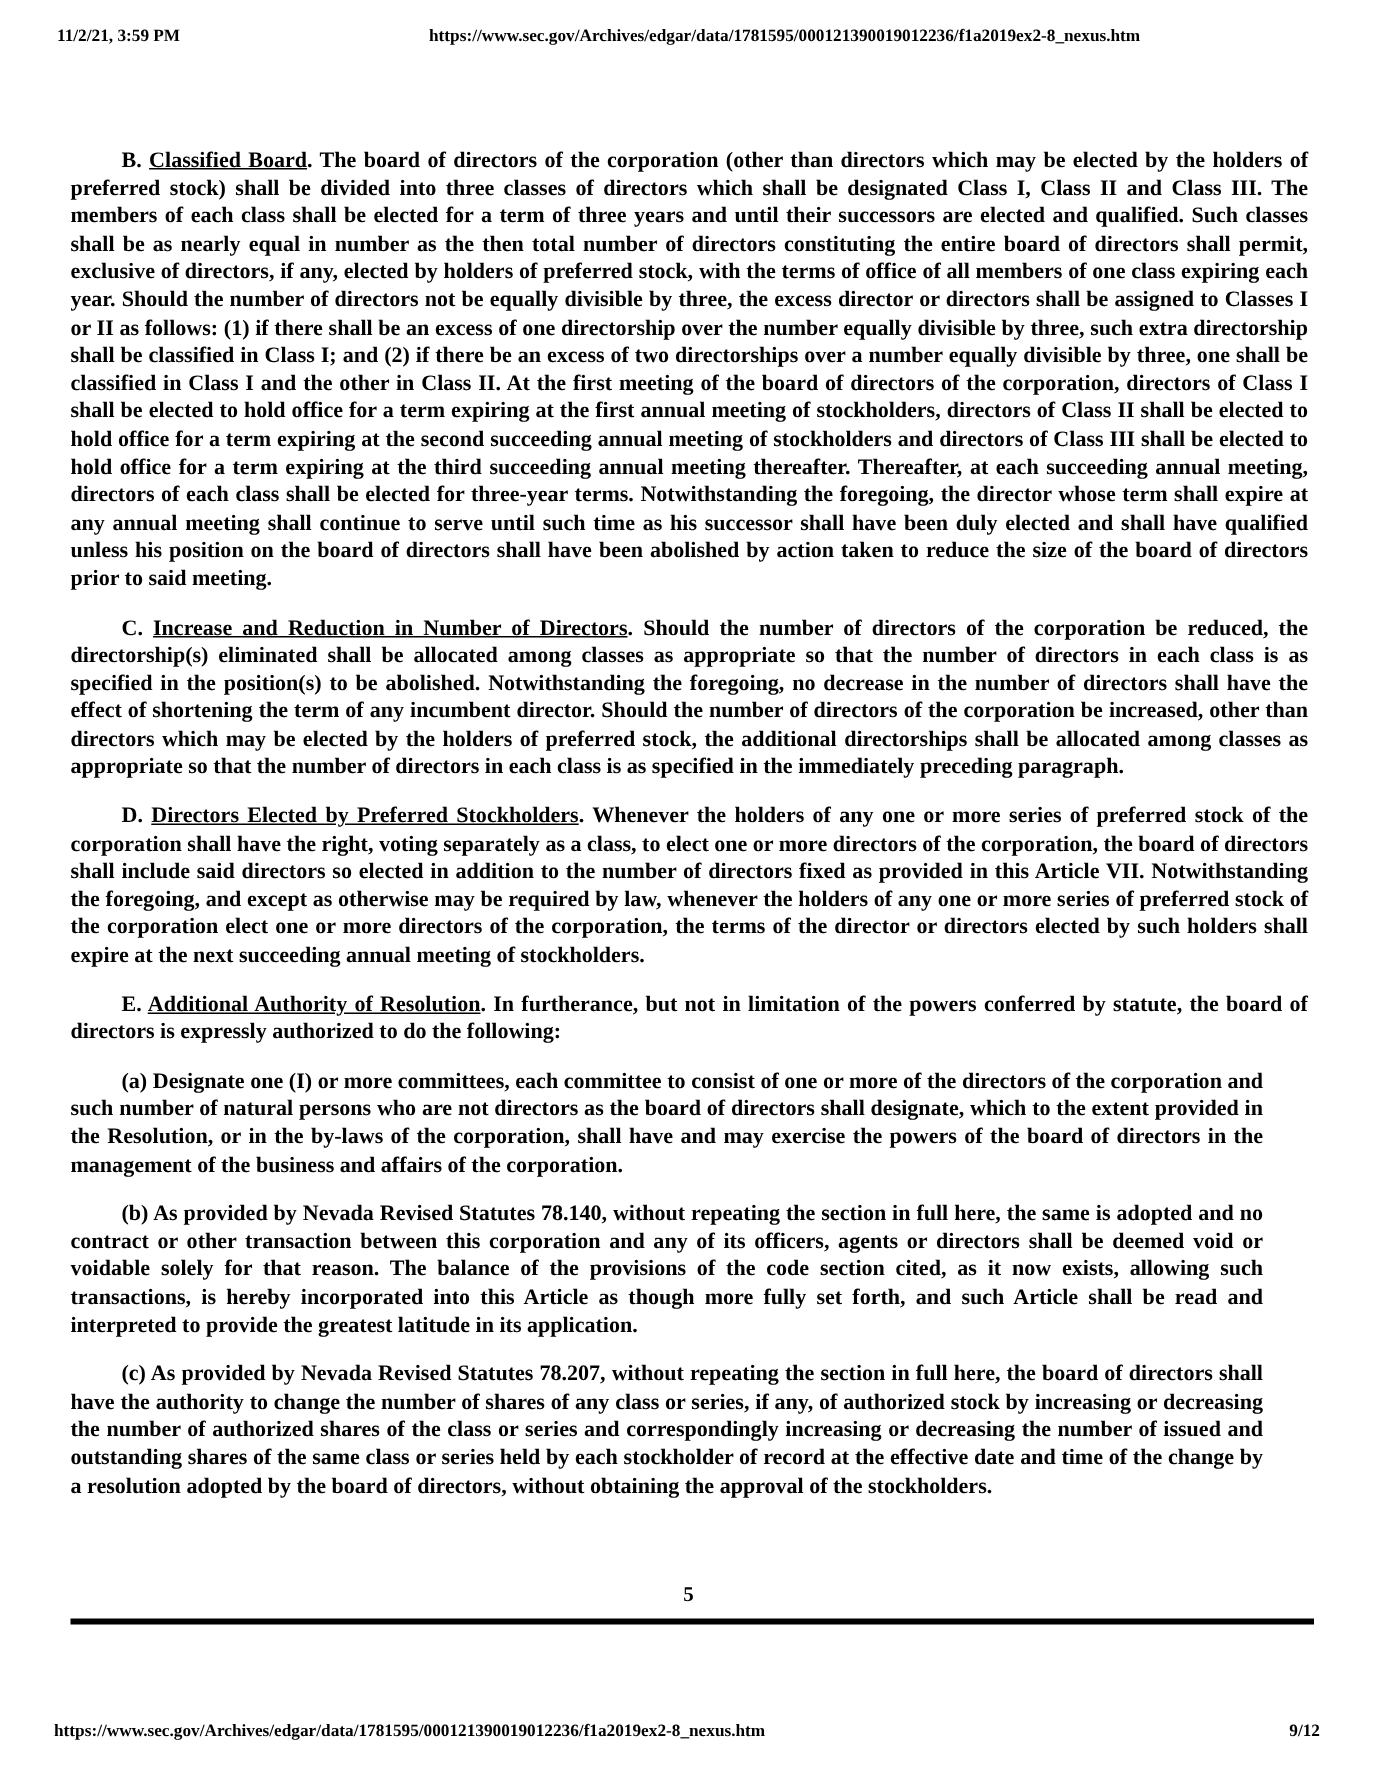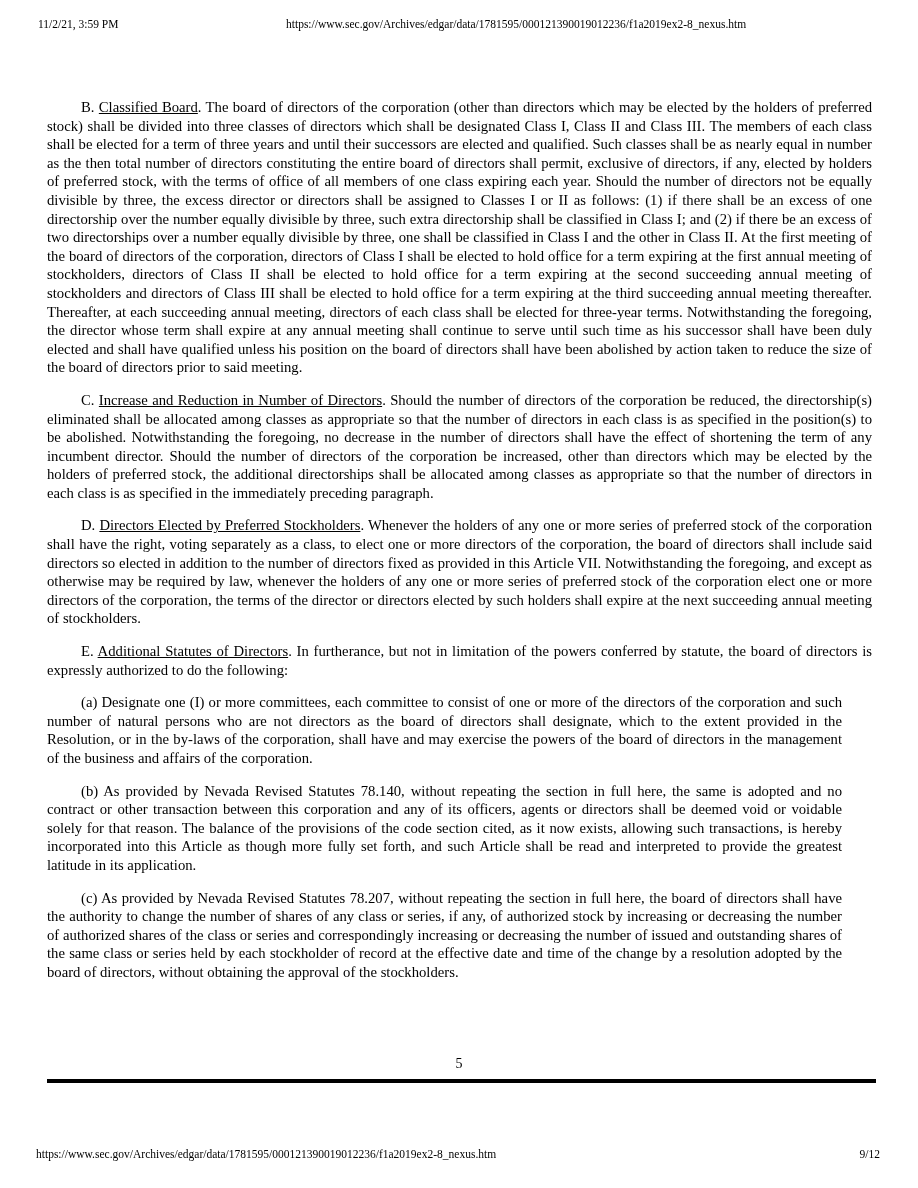--- a/index.html
+++ b/index.html
@@ -13,20 +13,21 @@
     font-family: "Liberation Serif", serif;
     color: #000000;
     position: relative;
     overflow: hidden;
   }
   .page {
     width: 918px;
     height: 988px;
     position: relative;
     box-sizing: border-box;
+    font-weight: bold;
   }
   .browser-header {
     position: absolute;
     top: 18px;
     left: 0;
     width: 918px;
     height: 16px;
     font-size: 11.5px;
     font-family: "Liberation Serif", serif;
   }
@@ -134,21 +135,21 @@
       <span class="u">Increase and Reduction in Number of Directors</span><span>. Should the number of directors of the corporation be reduced, the directorship(s) eliminated shall be allocated among classes as appropriate so that the number of directors in each class is as specified in the position(s) to be abolished. Notwithstanding the foregoing, no decrease in the number of directors shall have the effect of shortening the term of any incumbent director. Should the number of directors of the corporation be increased, other than directors which may be elected by the holders of preferred stock, the additional directorships shall be allocated among classes as appropriate so that the number of directors in each class is as specified in the immediately preceding paragraph.</span>
     </p>
 
     <p class="para">
       <span class="indent"></span><span>D.</span>
       <span class="u">Directors Elected by Preferred Stockholders</span><span>. Whenever the holders of any one or more series of preferred stock of the corporation shall have the right, voting separately as a class, to elect one or more directors of the corporation, the board of directors shall include said directors so elected in addition to the number of directors fixed as provided in this Article VII. Notwithstanding the foregoing, and except as otherwise may be required by law, whenever the holders of any one or more series of preferred stock of the corporation elect one or more directors of the corporation, the terms of the director or directors elected by such holders shall expire at the next succeeding annual meeting of stockholders.</span>
     </p>
 
     <p class="para">
       <span class="indent"></span><span>E.</span>
-      <span class="u">Additional Statutes of Directors</span><span>. In furtherance, but not in limitation of the powers conferred by statute, the board of directors is expressly authorized to do the following:</span>
+      <span class="u">Additional Authority of Resolution</span><span>. In furtherance, but not in limitation of the powers conferred by statute, the board of directors is expressly authorized to do the following:</span>
     </p>
 
     <p class="para sub-para">
       <span class="indent"></span><span>(a)</span>
       <span>Designate one (I) or more committees, each committee to consist of one or more of the directors of the corporation and such number of natural persons who are not directors as the board of directors shall designate, which to the extent provided in the Resolution, or in the by-laws of the corporation, shall have and may exercise the powers of the board of directors in the management of the business and affairs of the corporation.</span>
     </p>
 
     <p class="para sub-para">
       <span class="indent"></span><span>(b)</span>
       <span>As provided by Nevada Revised Statutes 78.140, without repeating the section in full here, the same is adopted and no contract or other transaction between this corporation and any of its officers, agents or directors shall be deemed void or voidable solely for that reason. The balance of the provisions of the code section cited, as it now exists, allowing such transactions, is hereby incorporated into this Article as though more fully set forth, and such Article shall be read and interpreted to provide the greatest latitude in its application.</span>

